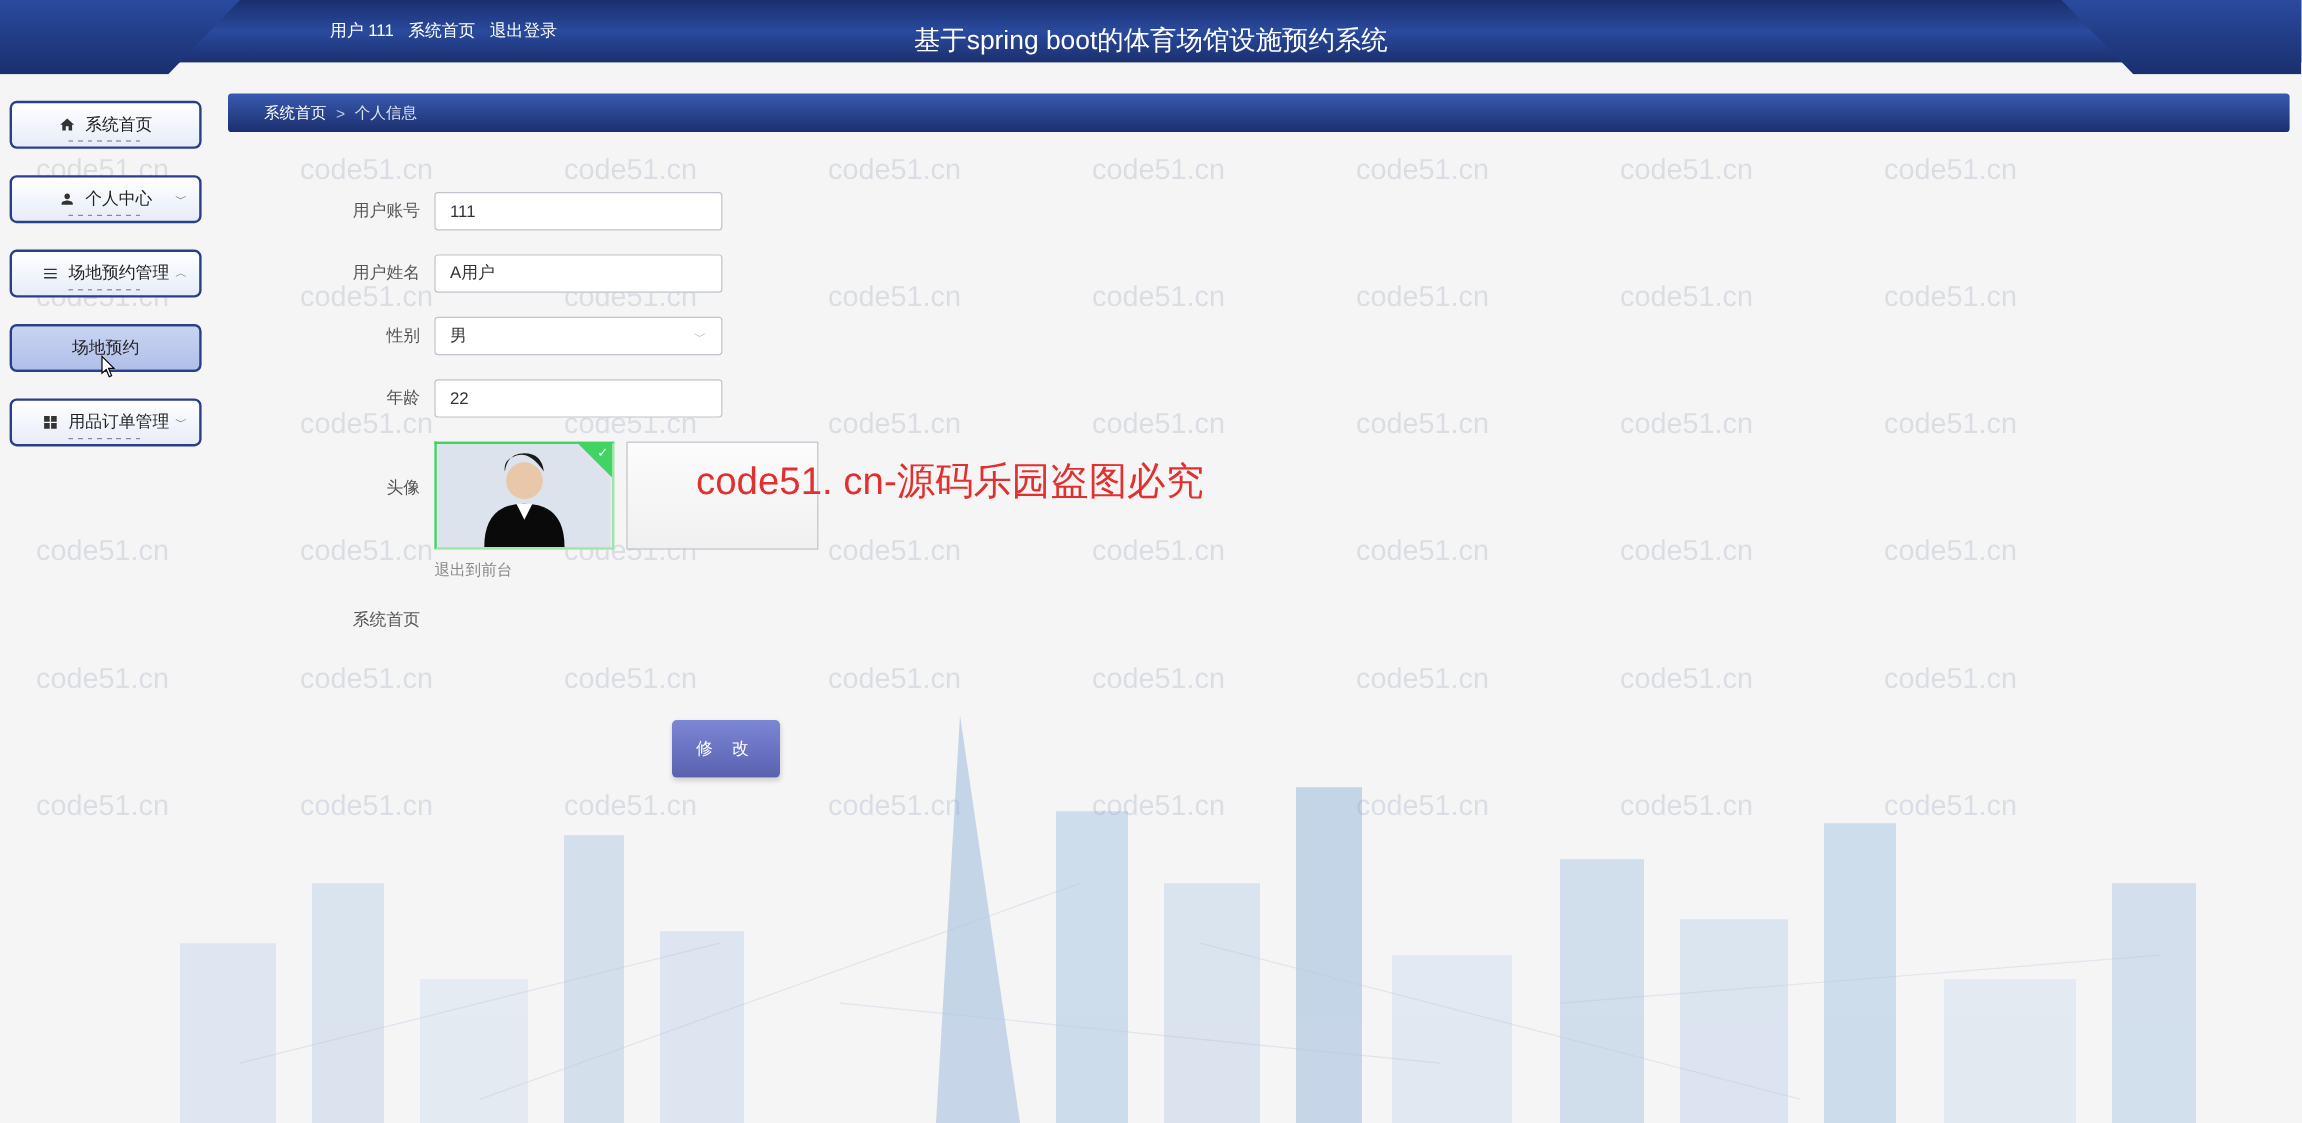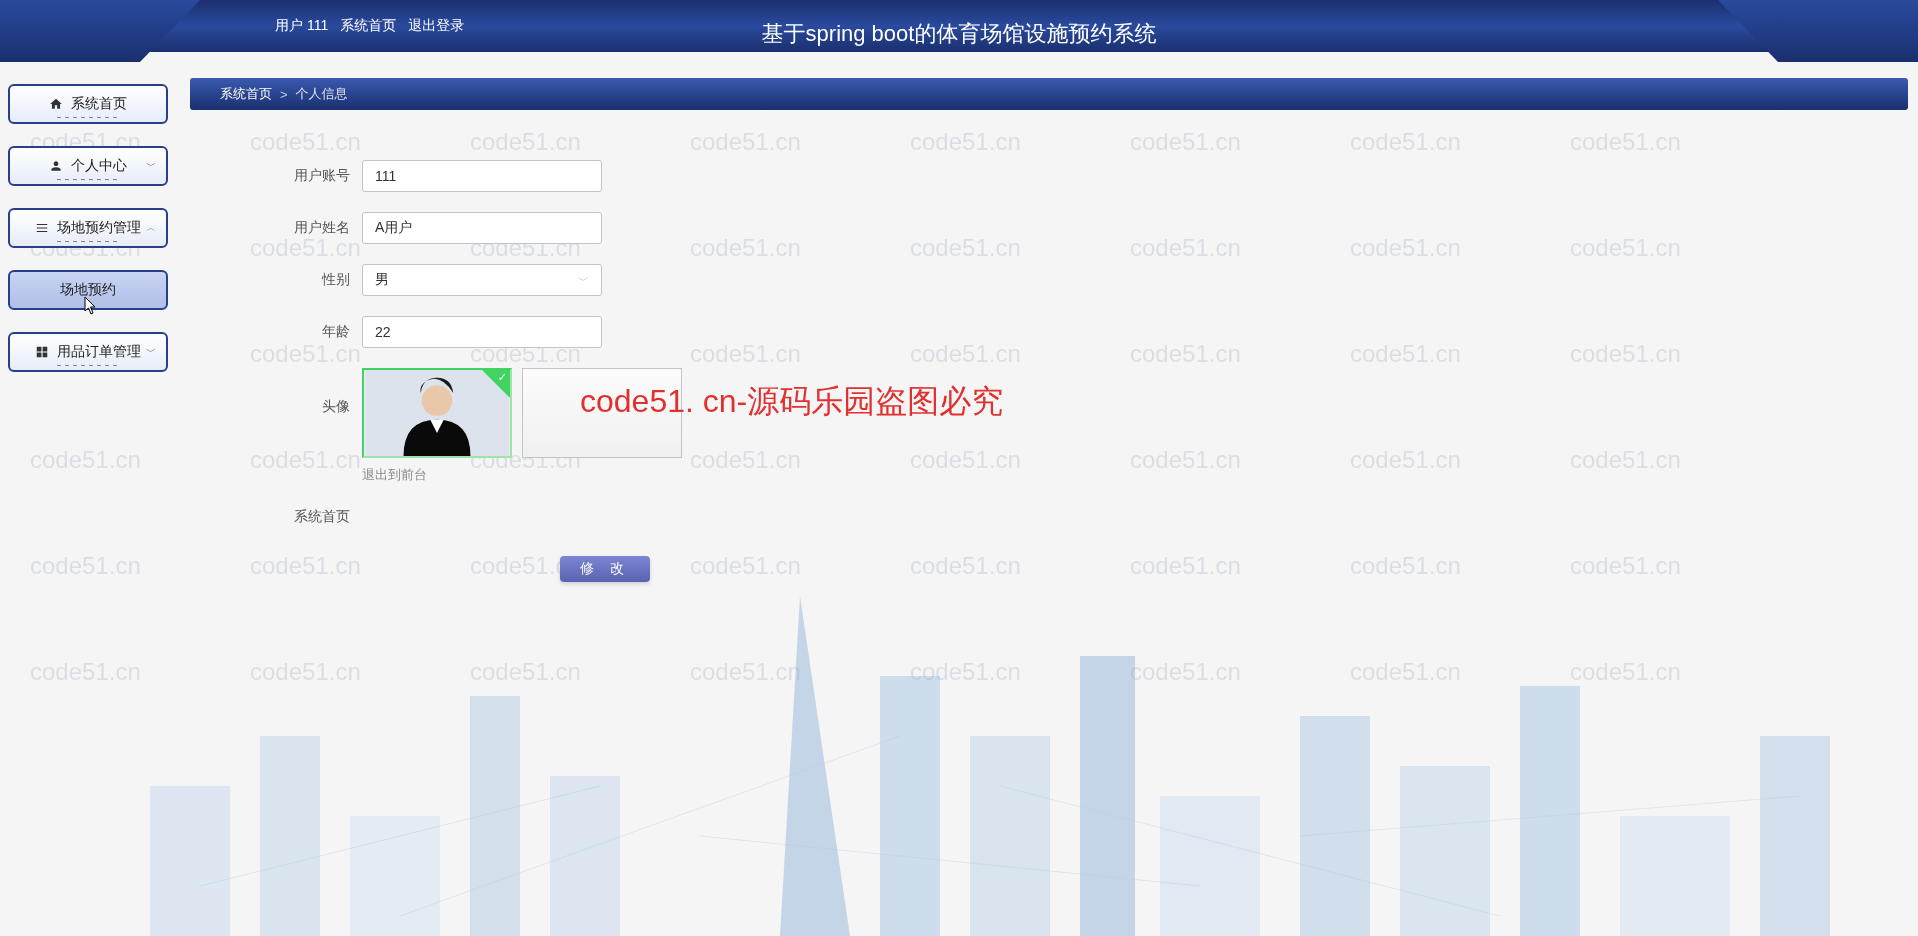--- a/index.html
+++ b/index.html
@@ -42,21 +42,21 @@
 .avatar-row { display: flex; align-items: flex-start; margin-bottom: 8px; }
 .avatar-row .form-label { margin-top: 30px; }
 .avatar-box { width: 150px; height: 90px; border: 2px solid #42d462; border-right-color: #9ee6a8; border-bottom-color: #9ee6a8; position: relative; overflow: hidden; background: #e8ecf2; margin-right: 10px; }
 .avatar-box svg { width: 100%; height: 100%; }
 .avatar-check { position: absolute; top: 0; right: 0; width: 28px; height: 28px; background: #42d462; clip-path: polygon(100% 0, 0 0, 100% 100%); }
 .avatar-check::after { content: "✓"; position: absolute; top: 1px; right: 3px; color: #fff; font-size: 11px; }
 .upload-box { width: 160px; height: 90px; border: 1px solid #c0c4cc; background: linear-gradient(180deg, #fcfcfc 0%, #f0f0f0 100%); cursor: pointer; }
 .avatar-hint { margin-left: 72px; font-size: 13px; color: #888; margin-bottom: 24px; }
 
 .submit-row { margin-left: 270px; margin-top: 30px; }
-.submit-btn { width: 90px; height: 26px; background: linear-gradient(180deg, #7b86d4 0%, #5a62b0 100%); color: #fff; border: none; border-radius: 4px; font-size: 14px; letter-spacing: 6px; cursor: pointer; box-shadow: 0 2px 4px rgba(0,0,0,0.15); }
+.submit-btn { width: 90px; height: 48px; background: linear-gradient(180deg, #7b86d4 0%, #5a62b0 100%); color: #fff; border: none; border-radius: 4px; font-size: 14px; letter-spacing: 6px; cursor: pointer; box-shadow: 0 2px 4px rgba(0,0,0,0.15); margin-top: 44px; }
 
 
 .piracy-warning { position: absolute; top: 380px; left: 580px; font-size: 32px; color: #e03030; z-index: 4; font-weight: 400; pointer-events: none; }
 
 
 .skyline { position: absolute; bottom: 0; left: 0; width: 100%; height: 400px; z-index: 1; pointer-events: none; opacity: 0.5; }
 
 .cursor { position: absolute; left: 82px; top: 295px; z-index: 10; pointer-events: none; }
 </style>
 </head>

